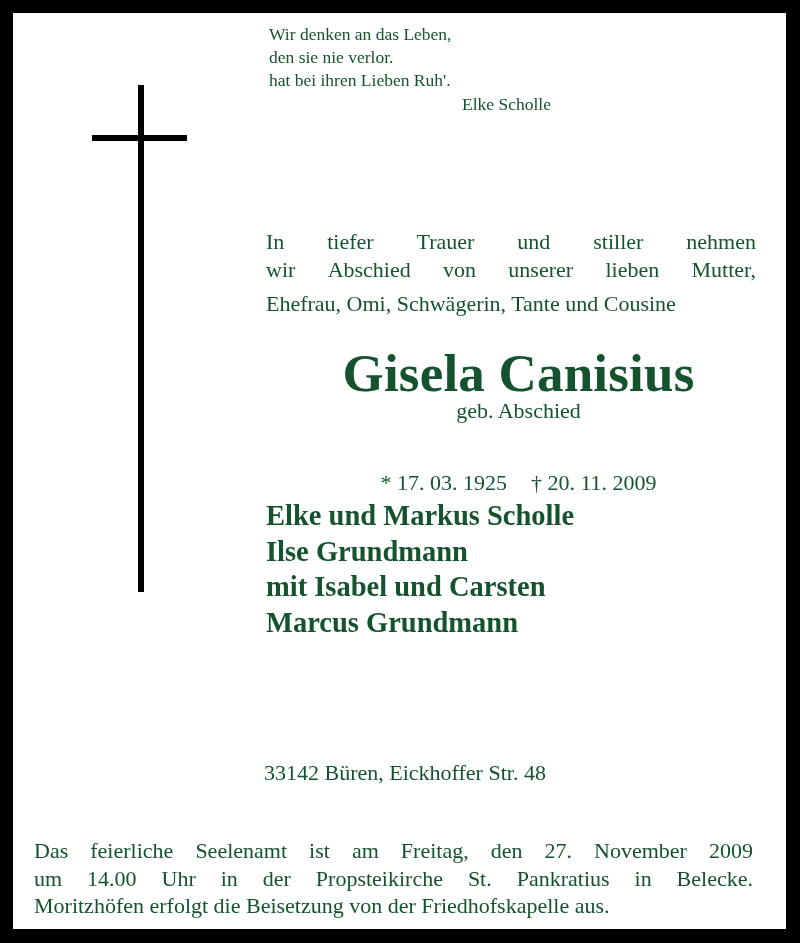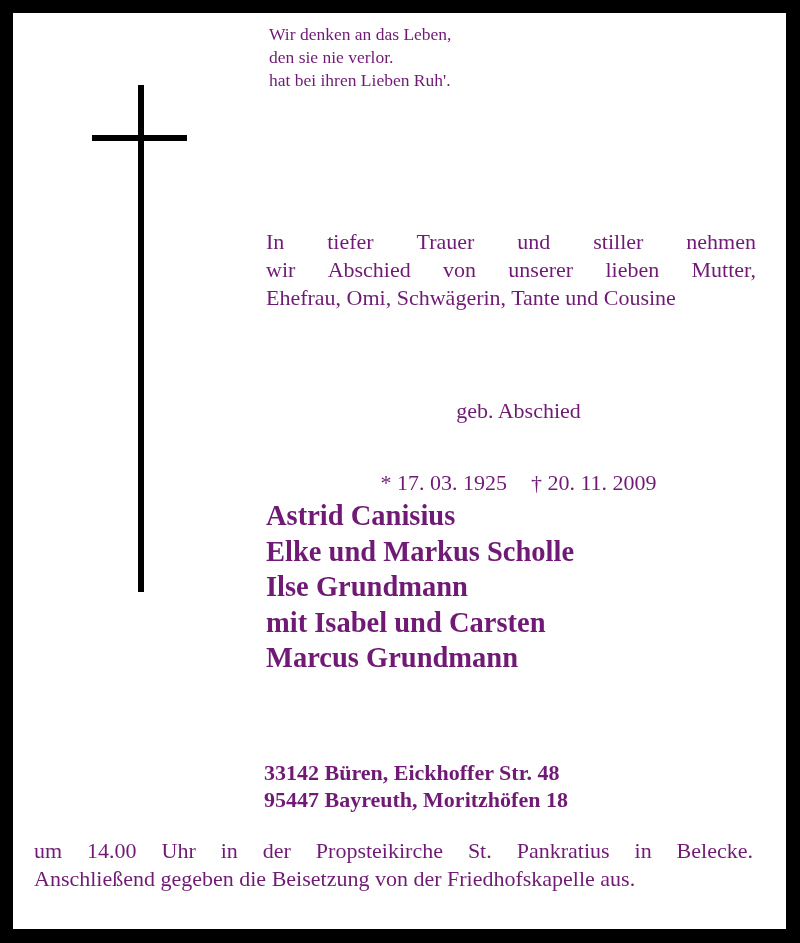--- a/index.html
+++ b/index.html
@@ -3,40 +3,40 @@
   <meta charset="utf-8">
   <style>
     html, body { margin: 0; padding: 0; background: #000; }
     body { width: 800px; height: 943px; position: relative; overflow: hidden; }
     .frame {
       position: absolute; left: 0; top: 0; width: 800px; height: 943px;
       background: #000;
     }
     .paper {
       position: absolute; left: 13px; top: 13px; width: 773px; height: 916px;
-      background: #fff; color: #701a75;
+      background: #fff; color: #14532d;
       font-family: "Liberation Serif", "DejaVu Serif", serif;
     }
     .cross-v {
       position: absolute; left: 125px; top: 72px; width: 6px; height: 507px; background: #000;
     }
     .cross-h {
       position: absolute; left: 79px; top: 122px; width: 95px; height: 6px; background: #000;
     }
     .poem {
       position: absolute; left: 256px; top: 10px; width: 300px;
       font-size: 17.5px; line-height: 23.2px;
     }
     .poem .line { display: block; white-space: nowrap; }
     .poem .author { display: block; text-align: right; padding-right: 18px; }
     .intro {
       position: absolute; left: 253px; top: 215px; width: 490px;
       font-size: 22px; line-height: 28px; text-align: justify;
     }
-    .intro .line { display: block; white-space: nowrap; }
+    .intro .line { display: block; white-space: nowrap; margin-top: 6px; }
     .intro .jline { display: flex; justify-content: space-between; }
     .name {
       position: absolute; left: 253px; top: 330px; width: 505px; text-align: center;
       font-size: 53px; font-weight: bold; line-height: 60px; letter-spacing: 0.2px;
     }
     .maiden {
       position: absolute; left: 253px; top: 384px; width: 505px; text-align: center;
       font-size: 22px; line-height: 28px;
     }
     .dates {
@@ -46,21 +46,21 @@
     .dates .sep { display: inline-block; width: 24px; }
     .mourners {
       position: absolute; left: 253px; top: 485px; width: 520px;
       font-size: 28.5px; font-weight: bold; line-height: 35.6px;
     }
     .mourners .line { display: block; white-space: nowrap; }
     .addresses {
       position: absolute; left: 251px; top: 746px; width: 400px;
       font-size: 22px; line-height: 27px;
     }
-    .addresses .line { display: block; white-space: nowrap; font-weight: bold; }
+    .addresses .line { display: block; white-space: nowrap; }
     .footer {
       position: absolute; left: 21px; top: 824px; width: 719px;
       font-size: 22px; line-height: 27.5px;
     }
     .footer .jline { display: flex; justify-content: space-between; white-space: nowrap; }
     .footer .line { display: block; white-space: nowrap; }
   </style>
 </head>
 <body>
 
@@ -69,20 +69,21 @@
 
     <div>
       <div class="cross-v"></div>
       <div class="cross-h"></div>
     </div>
 
     <div class="poem">
       <span class="line">Wir denken an das Leben,</span>
       <span class="line">den sie nie verlor.</span>
       <span class="line">hat bei ihren Lieben Ruh'.</span>
+      <span class="author">Elke Scholle</span>
     </div>
 
     <div class="intro">
       <span class="jline">
         <span>In</span>
         <span>tiefer</span>
         <span>Trauer</span>
         <span>und</span>
         <span>stiller</span>
         <span>nehmen</span>
@@ -91,46 +92,57 @@
         <span>wir</span>
         <span>Abschied</span>
         <span>von</span>
         <span>unserer</span>
         <span>lieben</span>
         <span>Mutter,</span>
       </span>
       <span class="line">Ehefrau, Omi, Schwägerin, Tante und Cousine</span>
     </div>
 
+    <div class="name">Gisela Canisius</div>
     <div class="maiden">geb. Abschied</div>
     <div class="dates"><span>* 17. 03. 1925</span><span class="sep"></span><span>† 20. 11. 2009</span></div>
 
     <div class="mourners">
-      <span class="line">Astrid Canisius</span>
       <span class="line">Elke und Markus Scholle</span>
       <span class="line">Ilse Grundmann</span>
       <span class="line">mit Isabel und Carsten</span>
       <span class="line">Marcus Grundmann</span>
     </div>
 
     <div class="addresses">
       <span class="line">33142 Büren, Eickhoffer Str. 48</span>
-      <span class="line">95447 Bayreuth, Moritzhöfen 18</span>
     </div>
 
     <div class="footer">
+      <span class="jline">
+        <span>Das</span>
+        <span>feierliche</span>
+        <span>Seelenamt</span>
+        <span>ist</span>
+        <span>am</span>
+        <span>Freitag,</span>
+        <span>den</span>
+        <span>27.</span>
+        <span>November</span>
+        <span>2009</span>
+      </span>
       <span class="jline">
         <span>um</span>
         <span>14.00</span>
         <span>Uhr</span>
         <span>in</span>
         <span>der</span>
         <span>Propsteikirche</span>
         <span>St.</span>
         <span>Pankratius</span>
         <span>in</span>
         <span>Belecke.</span>
       </span>
-      <span class="line">Anschließend gegeben die Beisetzung von der Friedhofskapelle aus.</span>
+      <span class="line">Moritzhöfen erfolgt die Beisetzung von der Friedhofskapelle aus.</span>
     </div>
 
   </div>
 </div>
 
 </body></html>

